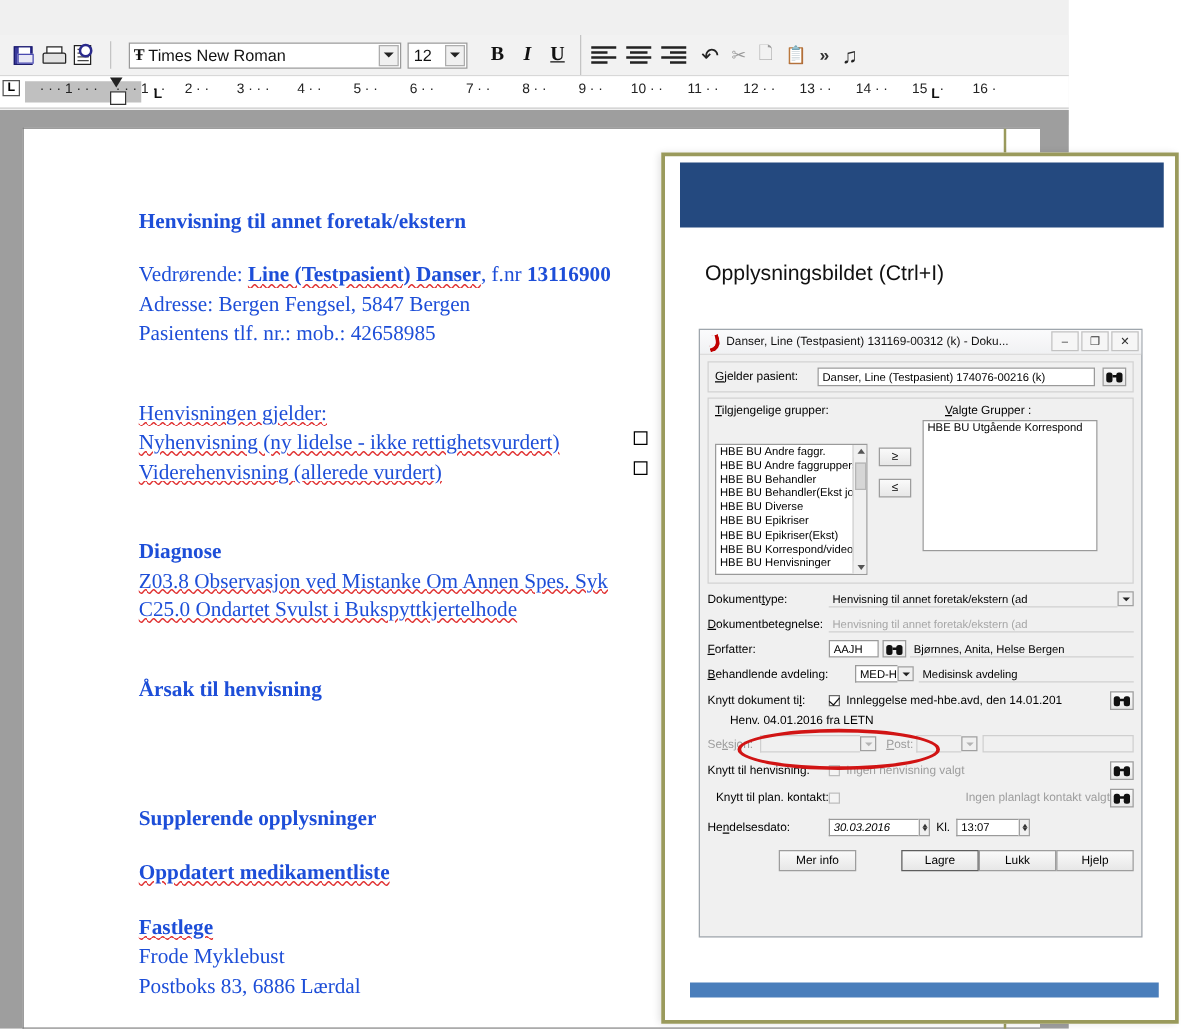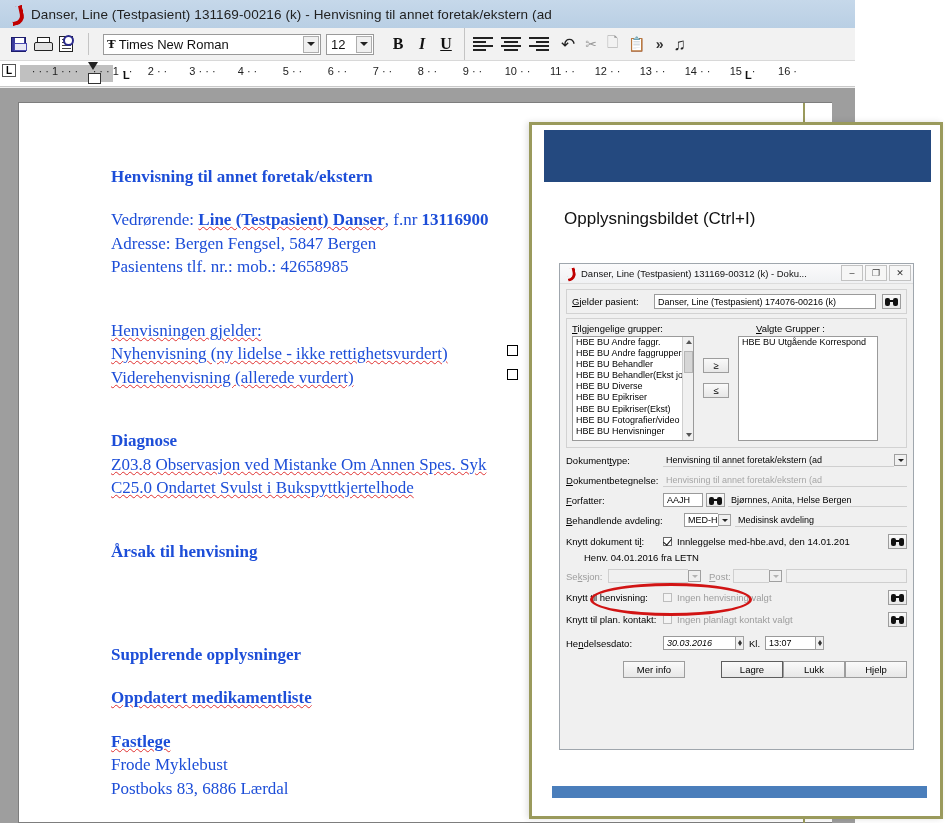--- a/index.html
+++ b/index.html
@@ -230,24 +230,20 @@
     pointer-events:none;
   }
 </style>
 </head>
 <body>
 
 <div id="root">
 
   <div class="editor-window">
 
-    <div class="title-bar">
-      <span class="title-logo"></span>
-      <span class="title-text">Danser, Line (Testpasient)  131169-00216 (k) - Henvisning til annet foretak/ekstern (ad</span>
-    </div>
 
     <div class="toolbar">
       <div class="tb-group">
         <div class="tb-btn">
             <span class="ico-save"></span>
           </div>
         <div class="tb-btn">
             <span class="ico-print"></span>
           </div>
         <div class="tb-btn">
@@ -400,29 +396,29 @@
               </span>
             </span>
         </div>
 
         <div class="grp" style="padding:4px 5px 6px 5px;margin-bottom:4px;">
           <div class="row" style="margin-bottom:2px;">
             <span class="lbl" style="width:160px;"><u>T</u>ilgjengelige grupper:</span>
             <span class="lbl" style="margin-left:24px;"><u>V</u>algte Grupper :</span>
           </div>
           <div class="row" style="align-items:flex-start;">
-            <div class="listbox" style="width:122px;height:105px;">
+            <div class="listbox" style="width:122px;height:105px;margin-top:19px;">
               <div class="li">HBE BU Andre faggr.</div>
               <div class="li">HBE BU Andre faggruppers</div>
               <div class="li">HBE BU Behandler</div>
               <div class="li">HBE BU Behandler(Ekst jou.</div>
               <div class="li">HBE BU Diverse</div>
               <div class="li">HBE BU Epikriser</div>
               <div class="li">HBE BU Epikriser(Ekst)</div>
-              <div class="li">HBE BU Fotografier/video</div>
+              <div class="li">HBE BU Korrespond/video</div>
               <div class="li">HBE BU Henvisninger</div>
               <div class="lb-scroll">
                 <span class="lb-up"></span>
                 <span class="lb-thumb"></span>
                 <span class="lb-dn"></span>
               </div>
             </div>
             <div style="display:flex;flex-direction:column;gap:10px;margin:22px 9px 0 9px;">
               <span class="btn" style="width:26px;height:15px;">≥</span>
               <span class="btn" style="width:26px;height:15px;">≤</span>
@@ -491,21 +487,21 @@
           <span class="lbl" style="width:97px;">Knytt til henvisning:</span>
           <span class="chk dim"></span>
           <span class="lbl dim" style="margin-left:5px;flex:1;">Ingen henvisning valgt</span>
           <span class="binoc">
               <span class="binoc-g">
                 <i></i>
               </span>
             </span>
         </div>
 
-        <div class="row" style="margin:7px 0 0 0;">
+        <div class="row" style="margin:7px 0 0 0;text-align:right;">
           <span class="lbl" style="width:97px;">Knytt til plan. kontakt:</span>
           <span class="chk dim"></span>
           <span class="lbl dim" style="margin-left:5px;flex:1;">Ingen planlagt kontakt valgt</span>
           <span class="binoc">
               <span class="binoc-g">
                 <i></i>
               </span>
             </span>
         </div>
 

